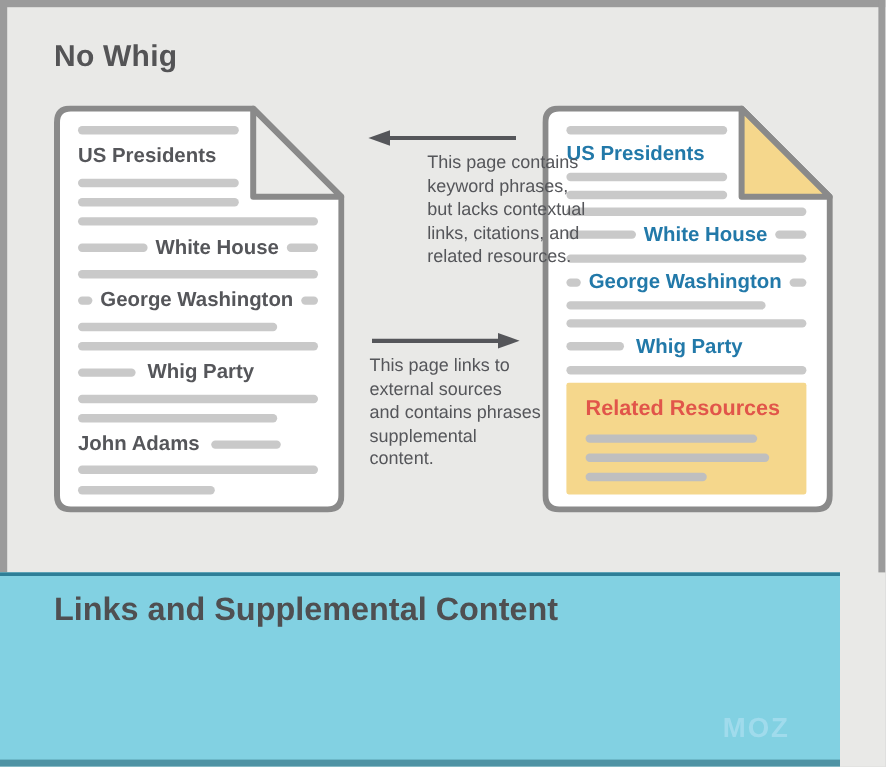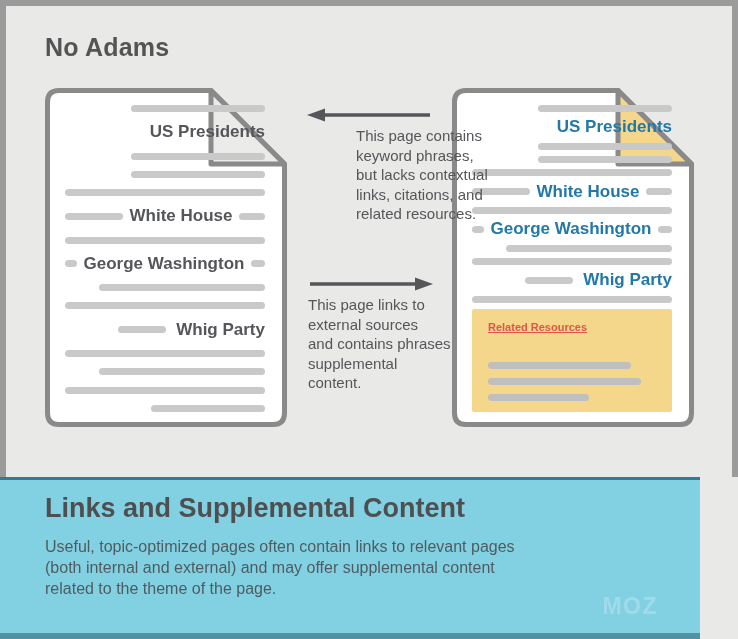--- a/index.html
+++ b/index.html
@@ -21,29 +21,29 @@
   .doc-left{left:45px;}
   .doc-right{left:452px;}
   .doc-svg{position:absolute;top:0;left:0;z-index:1;}
   .page-path{fill:var(--doc-bg);stroke:var(--doc-border);stroke-width:5;stroke-linejoin:round;}
   .flap-path{stroke:var(--doc-border);stroke-width:5;stroke-linejoin:round;}
   .flap-gray{fill:var(--fold-gray);}
   .flap-tan{fill:var(--accent-tan);}
   .doc-content{position:absolute;left:20px;right:22px;top:17px;bottom:15px;z-index:2;
     display:flex;flex-direction:column;justify-content:space-between;}
   .doc-row{display:flex;align-items:center;}
-  .doc-row.j-start{justify-content:flex-end;gap:10px;}
+  .doc-row.j-start{justify-content:flex-start;gap:10px;}
   .doc-row.j-between{justify-content:space-between;gap:6px;}
   .bar{height:7px;border-radius:4px;background:var(--text-bar);flex:0 0 auto;}
   .row-label{font-size:17px;font-weight:bold;line-height:1.05;white-space:nowrap;}
   .doc-left .row-label{color:var(--dark-text);}
   .doc-right .row-label{color:var(--link-blue);}
   .resources-box{background:var(--accent-tan);border-radius:2px;padding:12px 16px 11px;
     display:flex;flex-direction:column;gap:9px;}
-  .resources-title{font-size:11px;font-weight:bold;color:var(--accent-red);line-height:1.1;margin-bottom:20px;text-decoration:underline;}
+  .resources-title{font-size:18px;font-weight:bold;color:var(--accent-red);line-height:1.1;margin-bottom:2px;}
   .box-bar{height:7px;border-radius:4px;background:var(--box-bar);}
 
   
   .arrow-svg{position:absolute;z-index:3;}
   #arrow-left{left:306px;top:107px;}
   #arrow-right{left:308px;top:276px;}
   .arrow-line{stroke:var(--arrow);stroke-width:3.5;}
   .arrow-head{fill:var(--arrow);}
   .note{position:absolute;width:152px;font-size:15px;line-height:19.5px;color:var(--dark-text);
     white-space:pre-line;z-index:3;}
@@ -60,21 +60,21 @@
   .logo{position:absolute;right:42px;bottom:13px;font-size:23px;font-weight:800;
     letter-spacing:1.5px;color:var(--logo-blue);}
 </style>
 </head>
 <body>
 
 <div id="stage">
 
   <div class="top-section">
 
-    <div class="heading" id="heading-left">No Adams</div>
+    <div class="heading" id="heading-left">No Whig</div>
 
     <div class="doc doc-left">
       <svg class="doc-svg" width="242" height="339" viewBox="0 0 242 339">
         <path class="page-path" d="M166 2.5 L239.5 76 L239.5 325 Q239.5 336.5 228 336.5 L14 336.5 Q2.5 336.5 2.5 325 L2.5 14 Q2.5 2.5 14 2.5 Z"></path>
         <path class="flap-path flap-gray" d="M166 2.5 L166 76 L239.5 76 Z"></path>
       </svg>
       <div class="doc-content">
           <div class="doc-row j-start">
             <span class="bar" style="width: 67%;"></span>
           </div>
@@ -111,20 +111,24 @@
           </div>
           <div class="doc-row j-start">
             <span class="bar" style="width: 24%;"></span>
             <span class="row-label">Whig Party</span>
           </div>
           <div class="doc-row j-start">
             <span class="bar" style="width: 100%;"></span>
           </div>
           <div class="doc-row j-start">
             <span class="bar" style="width: 83%;"></span>
+          </div>
+          <div class="doc-row j-start">
+            <span class="row-label">John Adams</span>
+            <span class="bar" style="width: 29%;"></span>
           </div>
           <div class="doc-row j-start">
             <span class="bar" style="width: 100%;"></span>
           </div>
           <div class="doc-row j-start">
             <span class="bar" style="width: 57%;"></span>
           </div>
         </div>
     </div>
 
@@ -202,19 +206,16 @@
 external sources
 and contains phrases
 supplemental
 content.</div>
 
     <div class="frame"></div>
   </div>
 
   <div class="panel">
     <div class="panel-title">Links and Supplemental Content</div>
-    <div class="panel-desc">Useful, topic-optimized pages often contain links to relevant pages
-(both internal and external) and may offer supplemental content
-related to the theme of the page.</div>
     <div class="logo">MOZ</div>
   </div>
 
 </div>
 
 </body></html>

